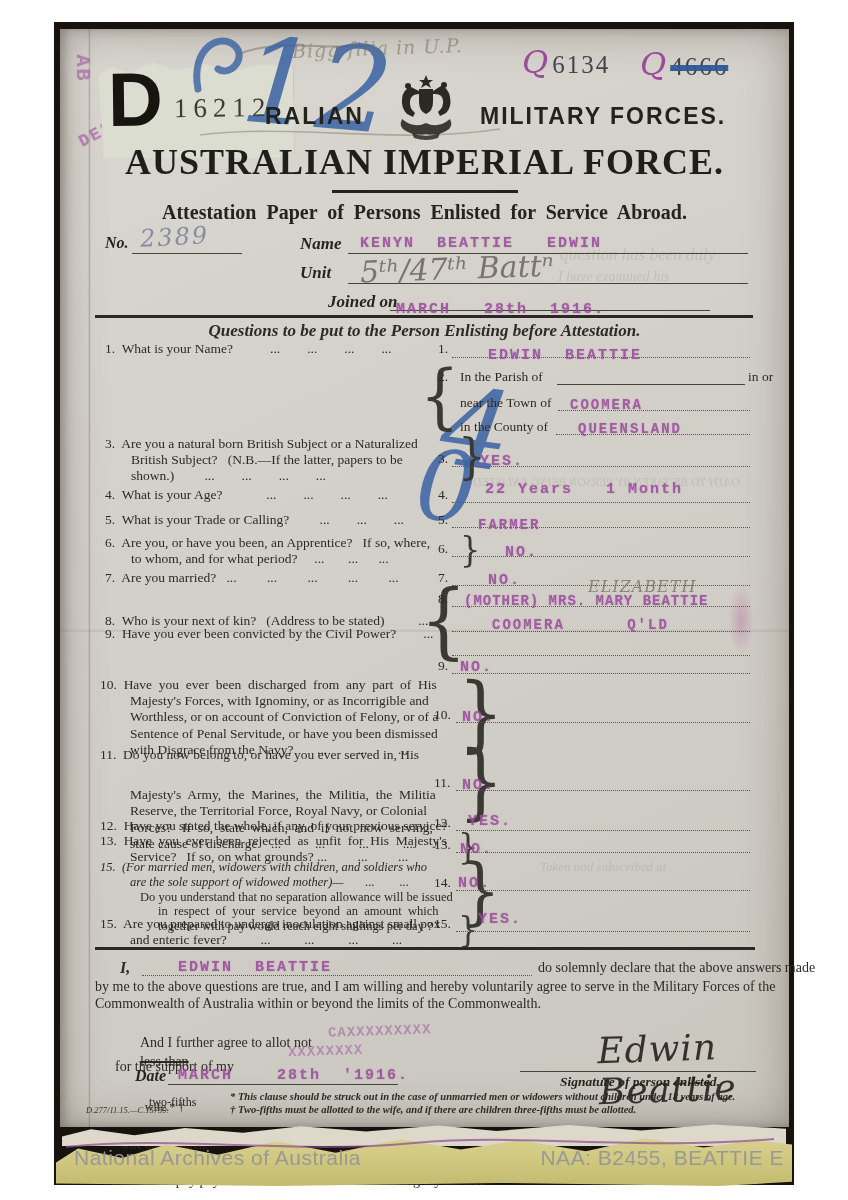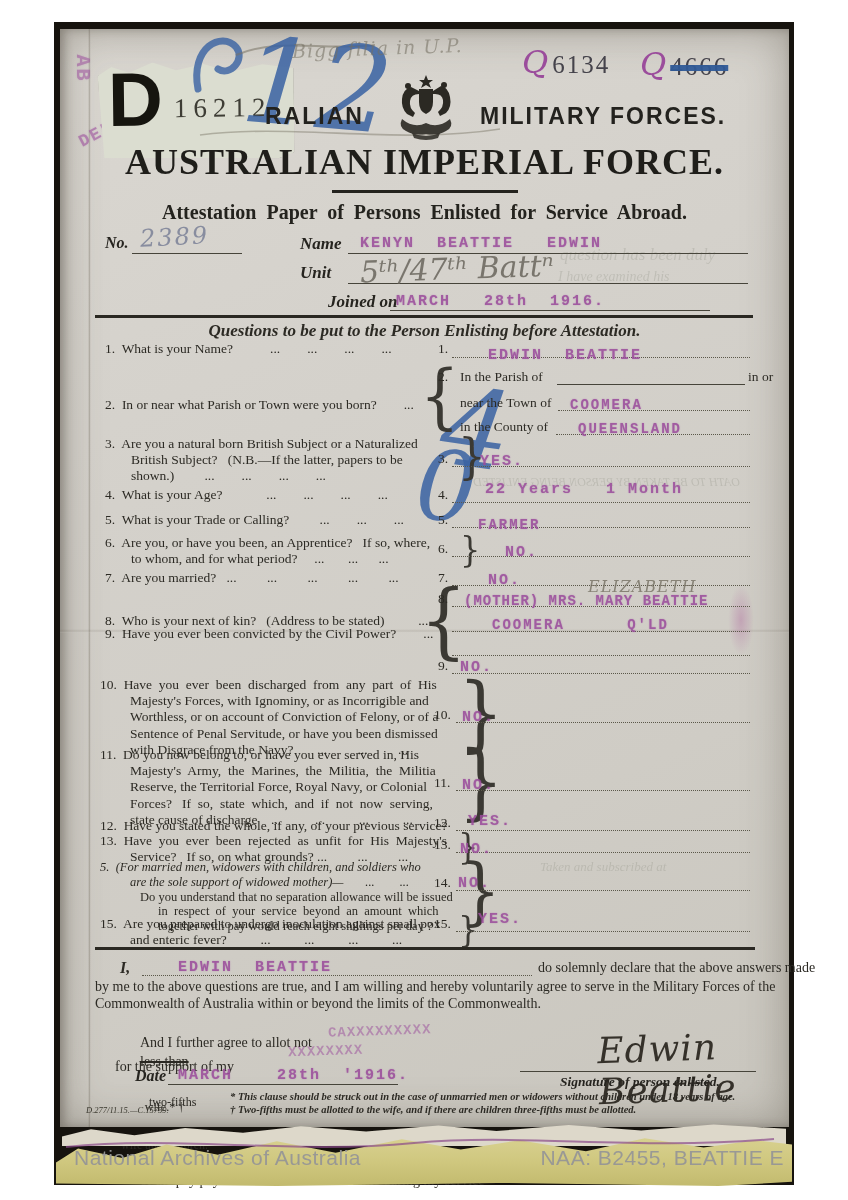--- a/index.html
+++ b/index.html
@@ -111,41 +111,40 @@
    <div class="abs lbl" style="left:240px;top:205px;font-size:17px;">Name</div>
    <div class="abs solidline" style="left:288px;top:224px;width:400px;"></div>
    <div class="abs stamp" style="left:300px;top:206px;font-size:15px;">KENYN  BEATTIE   EDWIN</div>
 
    <div class="abs lbl" style="left:240px;top:234px;font-size:17px;">Unit</div>
    <div class="abs solidline" style="left:288px;top:254px;width:400px;"></div>
    <div class="abs hand-pencil" style="left:300px;top:222px;font-size:30px;transform:rotate(-2deg);color:rgba(105,101,92,.85);">5ᵗʰ/47ᵗʰ Battⁿ</div>
 
    <div class="abs lbl" style="left:268px;top:263px;font-size:17px;">Joined on</div>
    <div class="abs solidline" style="left:330px;top:281px;width:320px;"></div>
-   <div class="abs stamp" style="left:336px;top:264px;font-size:15px;">MARCH   28th  1916.</div>
+   <div class="abs stamp" style="left:336px;top:272px;font-size:15px;">MARCH   28th  1916.</div>
 
    <div class="abs heavy" style="left:35px;top:286px;width:658px;"></div>
 
    <div class="abs ser" style="left:0;top:292px;width:100%;text-align:center;font-size:17px;font-weight:700;font-style:italic;">Questions to be put to the Person Enlisting before Attestation.</div>
 
    <div class="abs hand-blue" style="left:382px;top:338px;font-size:108px;transform:rotate(8deg);">4</div>
    <div class="abs hand-blue" style="left:356px;top:402px;font-size:96px;transform:rotate(4deg);">0</div>
 
    <div class="abs bleed" style="left:500px;top:216px;font-size:17px;">question has been duly</div>
    <div class="abs bleed" style="left:498px;top:240px;font-size:14px;">I have examined his</div>
    <div class="abs bleed" style="left:380px;top:446px;width:300px;font-size:12px;transform:scaleX(-1);">OATH TO BE TAKEN BY PERSON BEING ENLISTED</div>
    <div class="abs bleed" style="left:480px;top:830px;font-size:13px;">Taken and subscribed at</div>
    <div class="smudge"></div>
 
    <div class="abs q" style="left:45px;top:312px;">1.  What is your Name?           ...        ...        ...        ...</div>
    <div class="abs q" style="left:378px;top:312px;">1.</div>
    <div class="abs dotline" style="left:392px;top:328px;width:298px;"></div>
    <div class="abs stamp" style="left:428px;top:318px;font-size:15px;">EDWIN  BEATTIE</div>
 
-   <div class="abs q" style="left:45px;top:368px;">2.  In or near what Parish or Town were you born?        ...</div>
    <div class="abs brace" style="left:360px;top:336px;font-size:62px;transform:scaleY(1.15);">{</div>
    <div class="abs q" style="left:378px;top:340px;">2.</div>
    <div class="abs q" style="left:400px;top:340px;">In the Parish of</div>
    <div class="abs solidline" style="left:497px;top:355px;width:188px;"></div>
    <div class="abs q" style="left:688px;top:340px;">in or</div>
    <div class="abs q" style="left:400px;top:366px;">near the Town of</div>
    <div class="abs dotline" style="left:498px;top:381px;width:192px;"></div>
    <div class="abs stamp" style="left:510px;top:368px;font-size:14px;">COOMERA</div>
    <div class="abs q" style="left:400px;top:390px;">in the County of</div>
    <div class="abs dotline" style="left:496px;top:405px;width:194px;"></div>
@@ -207,21 +206,21 @@
      <div class="q" style="padding-left:30px;">Sentence of Penal Servitude, or have you been dismissed</div>
      <div class="q" style="padding-left:30px;">with Disgrace from the Navy?       ...         ...         ...</div>
    </div>
    <div class="abs brace" style="left:398px;top:648px;font-size:72px;transform:scaleY(1.15);">}</div>
    <div class="abs q" style="left:374px;top:678px;">10.</div>
    <div class="abs dotline" style="left:396px;top:693px;width:294px;"></div>
    <div class="abs stamp" style="left:402px;top:680px;font-size:15px;">NO.</div>
 
    <div class="abs" style="left:40px;top:718px;">
      <div class="q">11.  Do you now belong to, or have you ever served in, His</div>
-     <div class="q" style="padding-left:30px;">Majesty's  Army,  the  Marines,  the  Militia,  the  Militia</div>
+     <div class="q" style="padding-left:30px;margin-top:24px;">Majesty's  Army,  the  Marines,  the  Militia,  the  Militia</div>
      <div class="q" style="padding-left:30px;">Reserve, the Territorial Force, Royal Navy, or Colonial</div>
      <div class="q" style="padding-left:30px;">Forces?   If  so,  state  which,  and  if  not  now  serving,</div>
      <div class="q" style="padding-left:30px;">state cause of discharge    ...          ...          ...          ...</div>
    </div>
    <div class="abs brace" style="left:398px;top:716px;font-size:72px;transform:scaleY(1.15);">}</div>
    <div class="abs q" style="left:374px;top:746px;">11.</div>
    <div class="abs dotline" style="left:396px;top:761px;width:294px;"></div>
    <div class="abs stamp" style="left:402px;top:748px;font-size:15px;">NO.</div>
 
    <div class="abs q" style="left:40px;top:789px;">12.  Have you stated the whole, if any, of your previous service?</div>
@@ -232,21 +231,21 @@
    <div class="abs" style="left:40px;top:804px;">
      <div class="q">13.  Have  you  ever  been  rejected  as  unfit  for  His  Majesty's</div>
      <div class="q" style="padding-left:30px;">Service?   If so, on what grounds? ...         ...         ...</div>
    </div>
    <div class="abs brace" style="left:398px;top:802px;font-size:32px;transform:scaleY(1.1);">}</div>
    <div class="abs q" style="left:374px;top:808px;">13.</div>
    <div class="abs dotline" style="left:396px;top:823px;width:294px;"></div>
    <div class="abs stamp" style="left:400px;top:812px;font-size:15px;">NO.</div>
 
    <div class="abs" style="left:40px;top:831px;">
-     <div class="qsm" style="font-style:italic;">5.  (For married men, widowers with children, and soldiers who</div>
+     <div class="qsm" style="font-style:italic;">15.  (For married men, widowers with children, and soldiers who</div>
      <div class="qsm" style="font-style:italic;padding-left:30px;">are the sole support of widowed mother)—       ...        ...</div>
      <div class="qsm" style="padding-left:40px;">Do you understand that no separation allowance will be issued</div>
      <div class="qsm" style="padding-left:58px;">in  respect  of  your  service  beyond  an  amount  which</div>
      <div class="qsm" style="padding-left:58px;">together with pay would reach eight shillings per day ?</div>
    </div>
    <div class="abs brace" style="left:400px;top:830px;font-size:64px;transform:scaleY(1.15);">}</div>
    <div class="abs q" style="left:374px;top:846px;">14.</div>
    <div class="abs dotline" style="left:396px;top:861px;width:294px;"></div>
    <div class="abs stamp" style="left:398px;top:846px;font-size:15px;">NO.</div>
 

